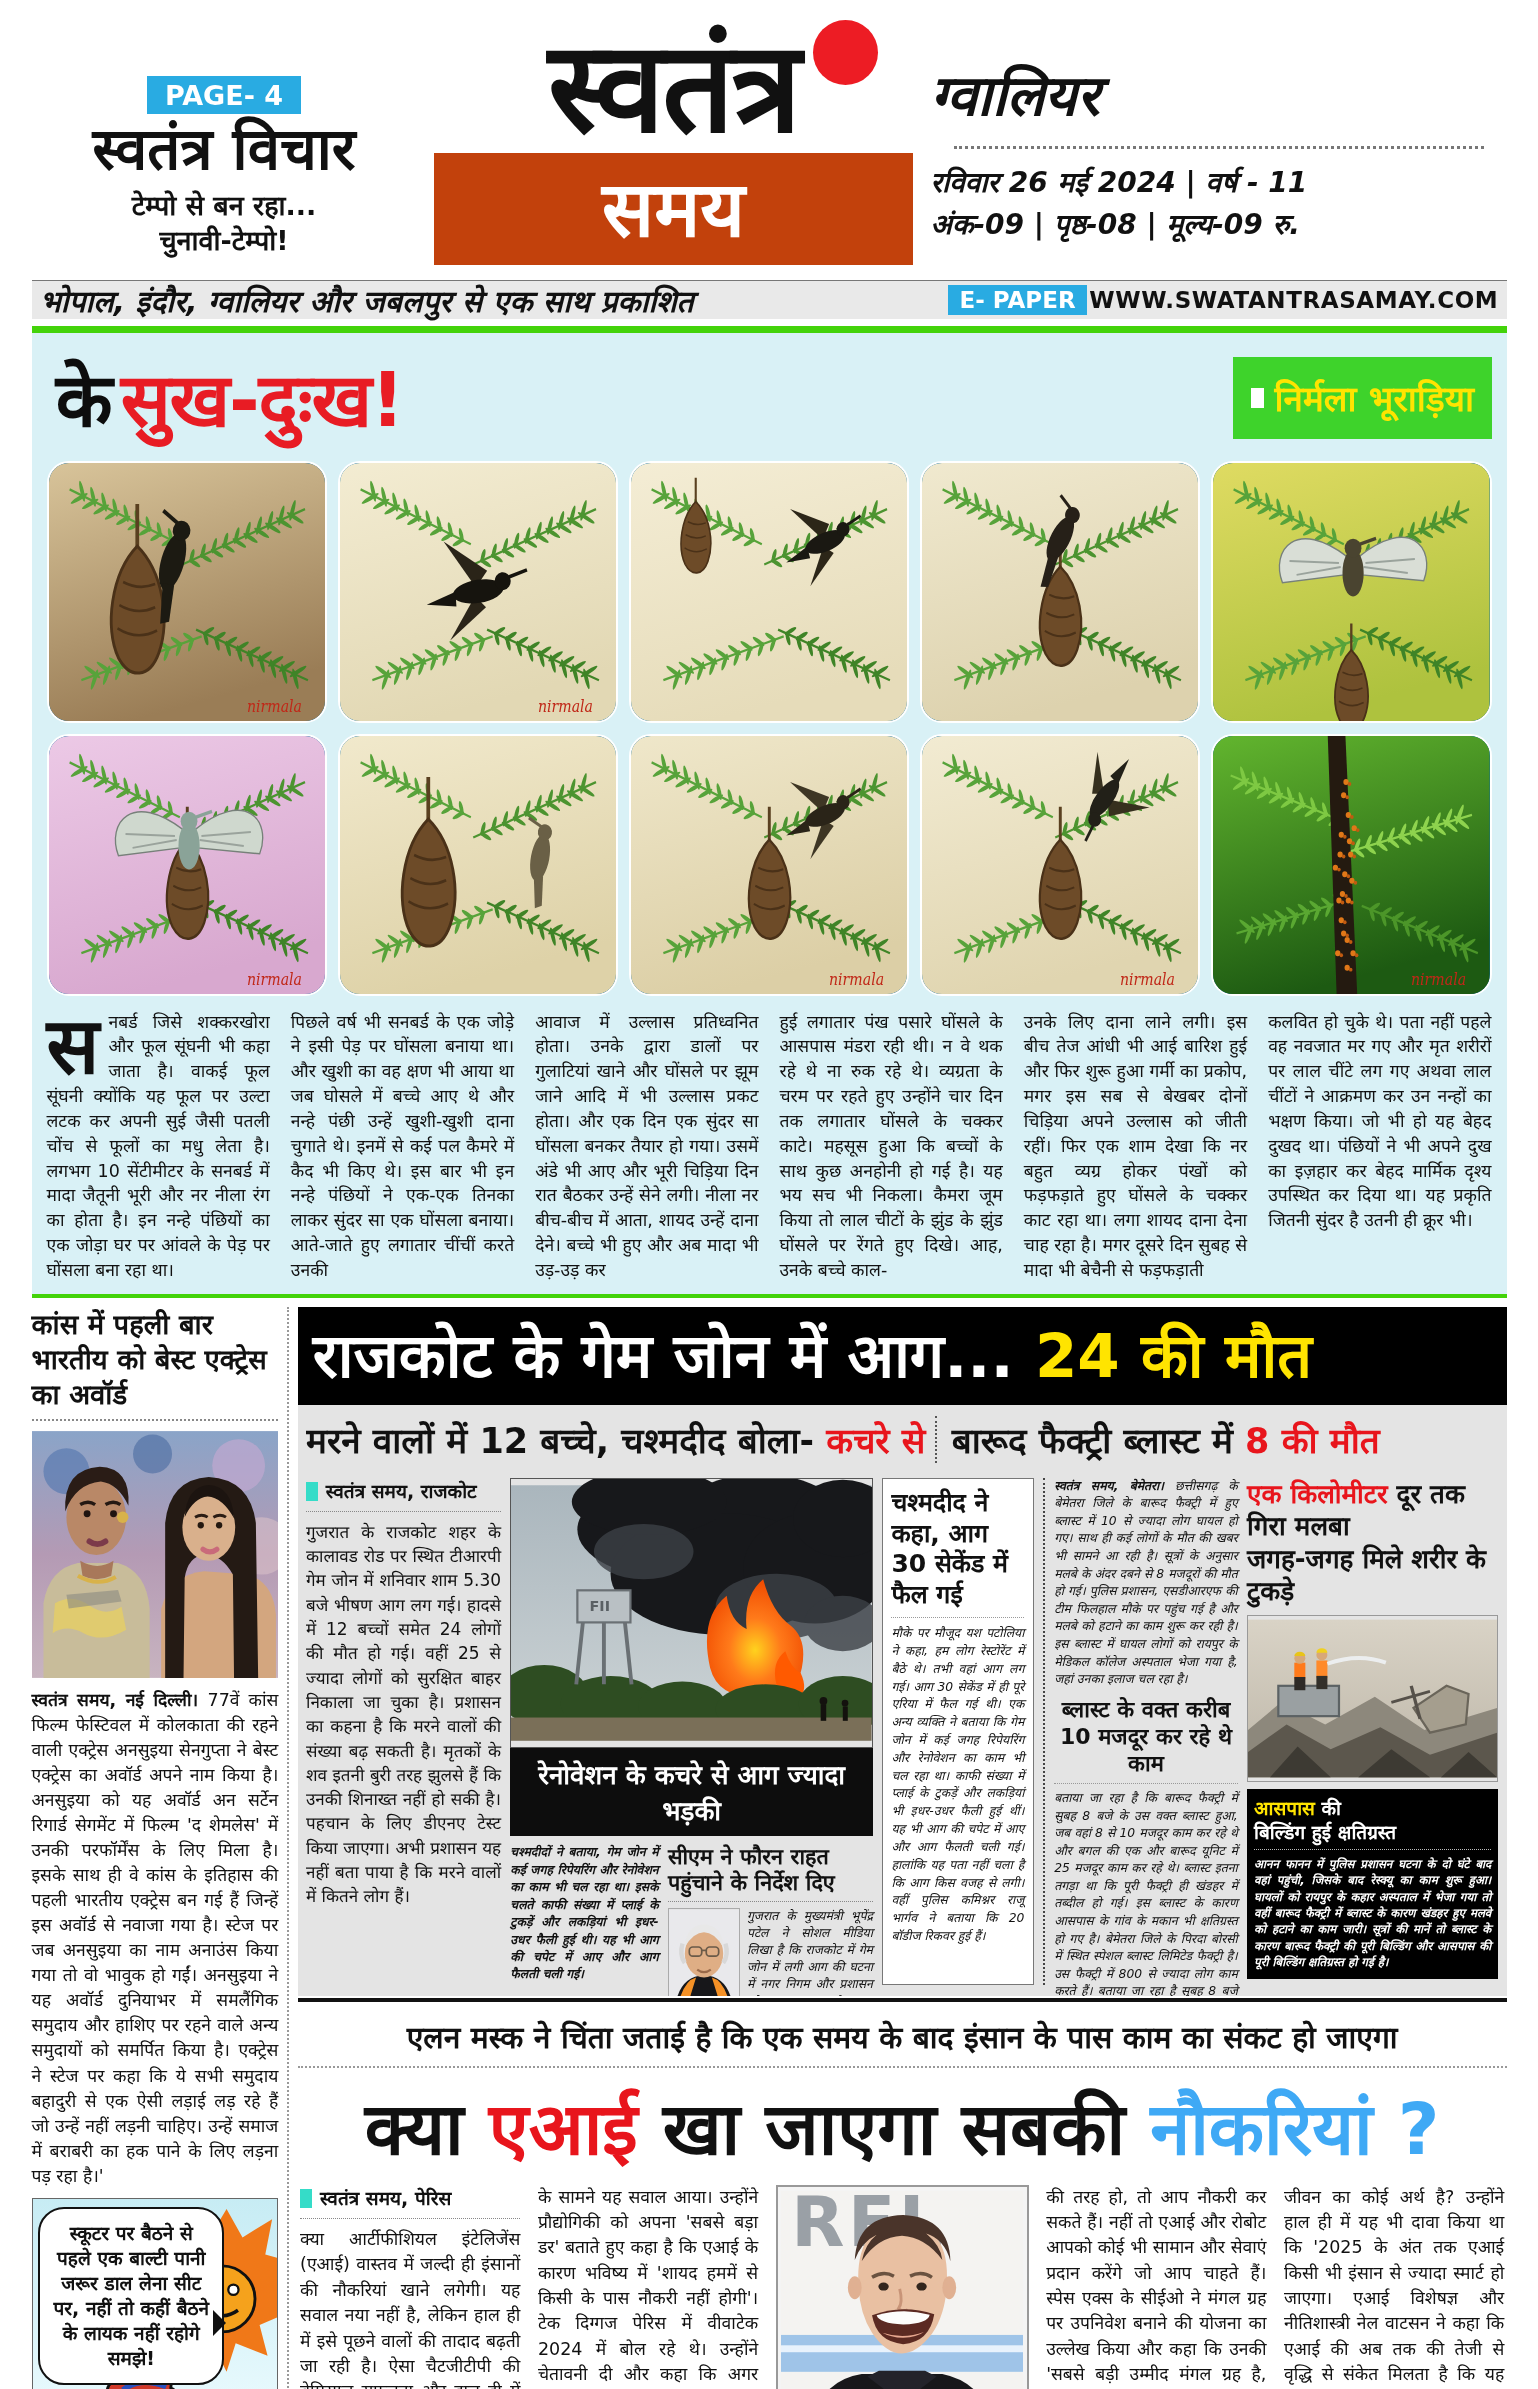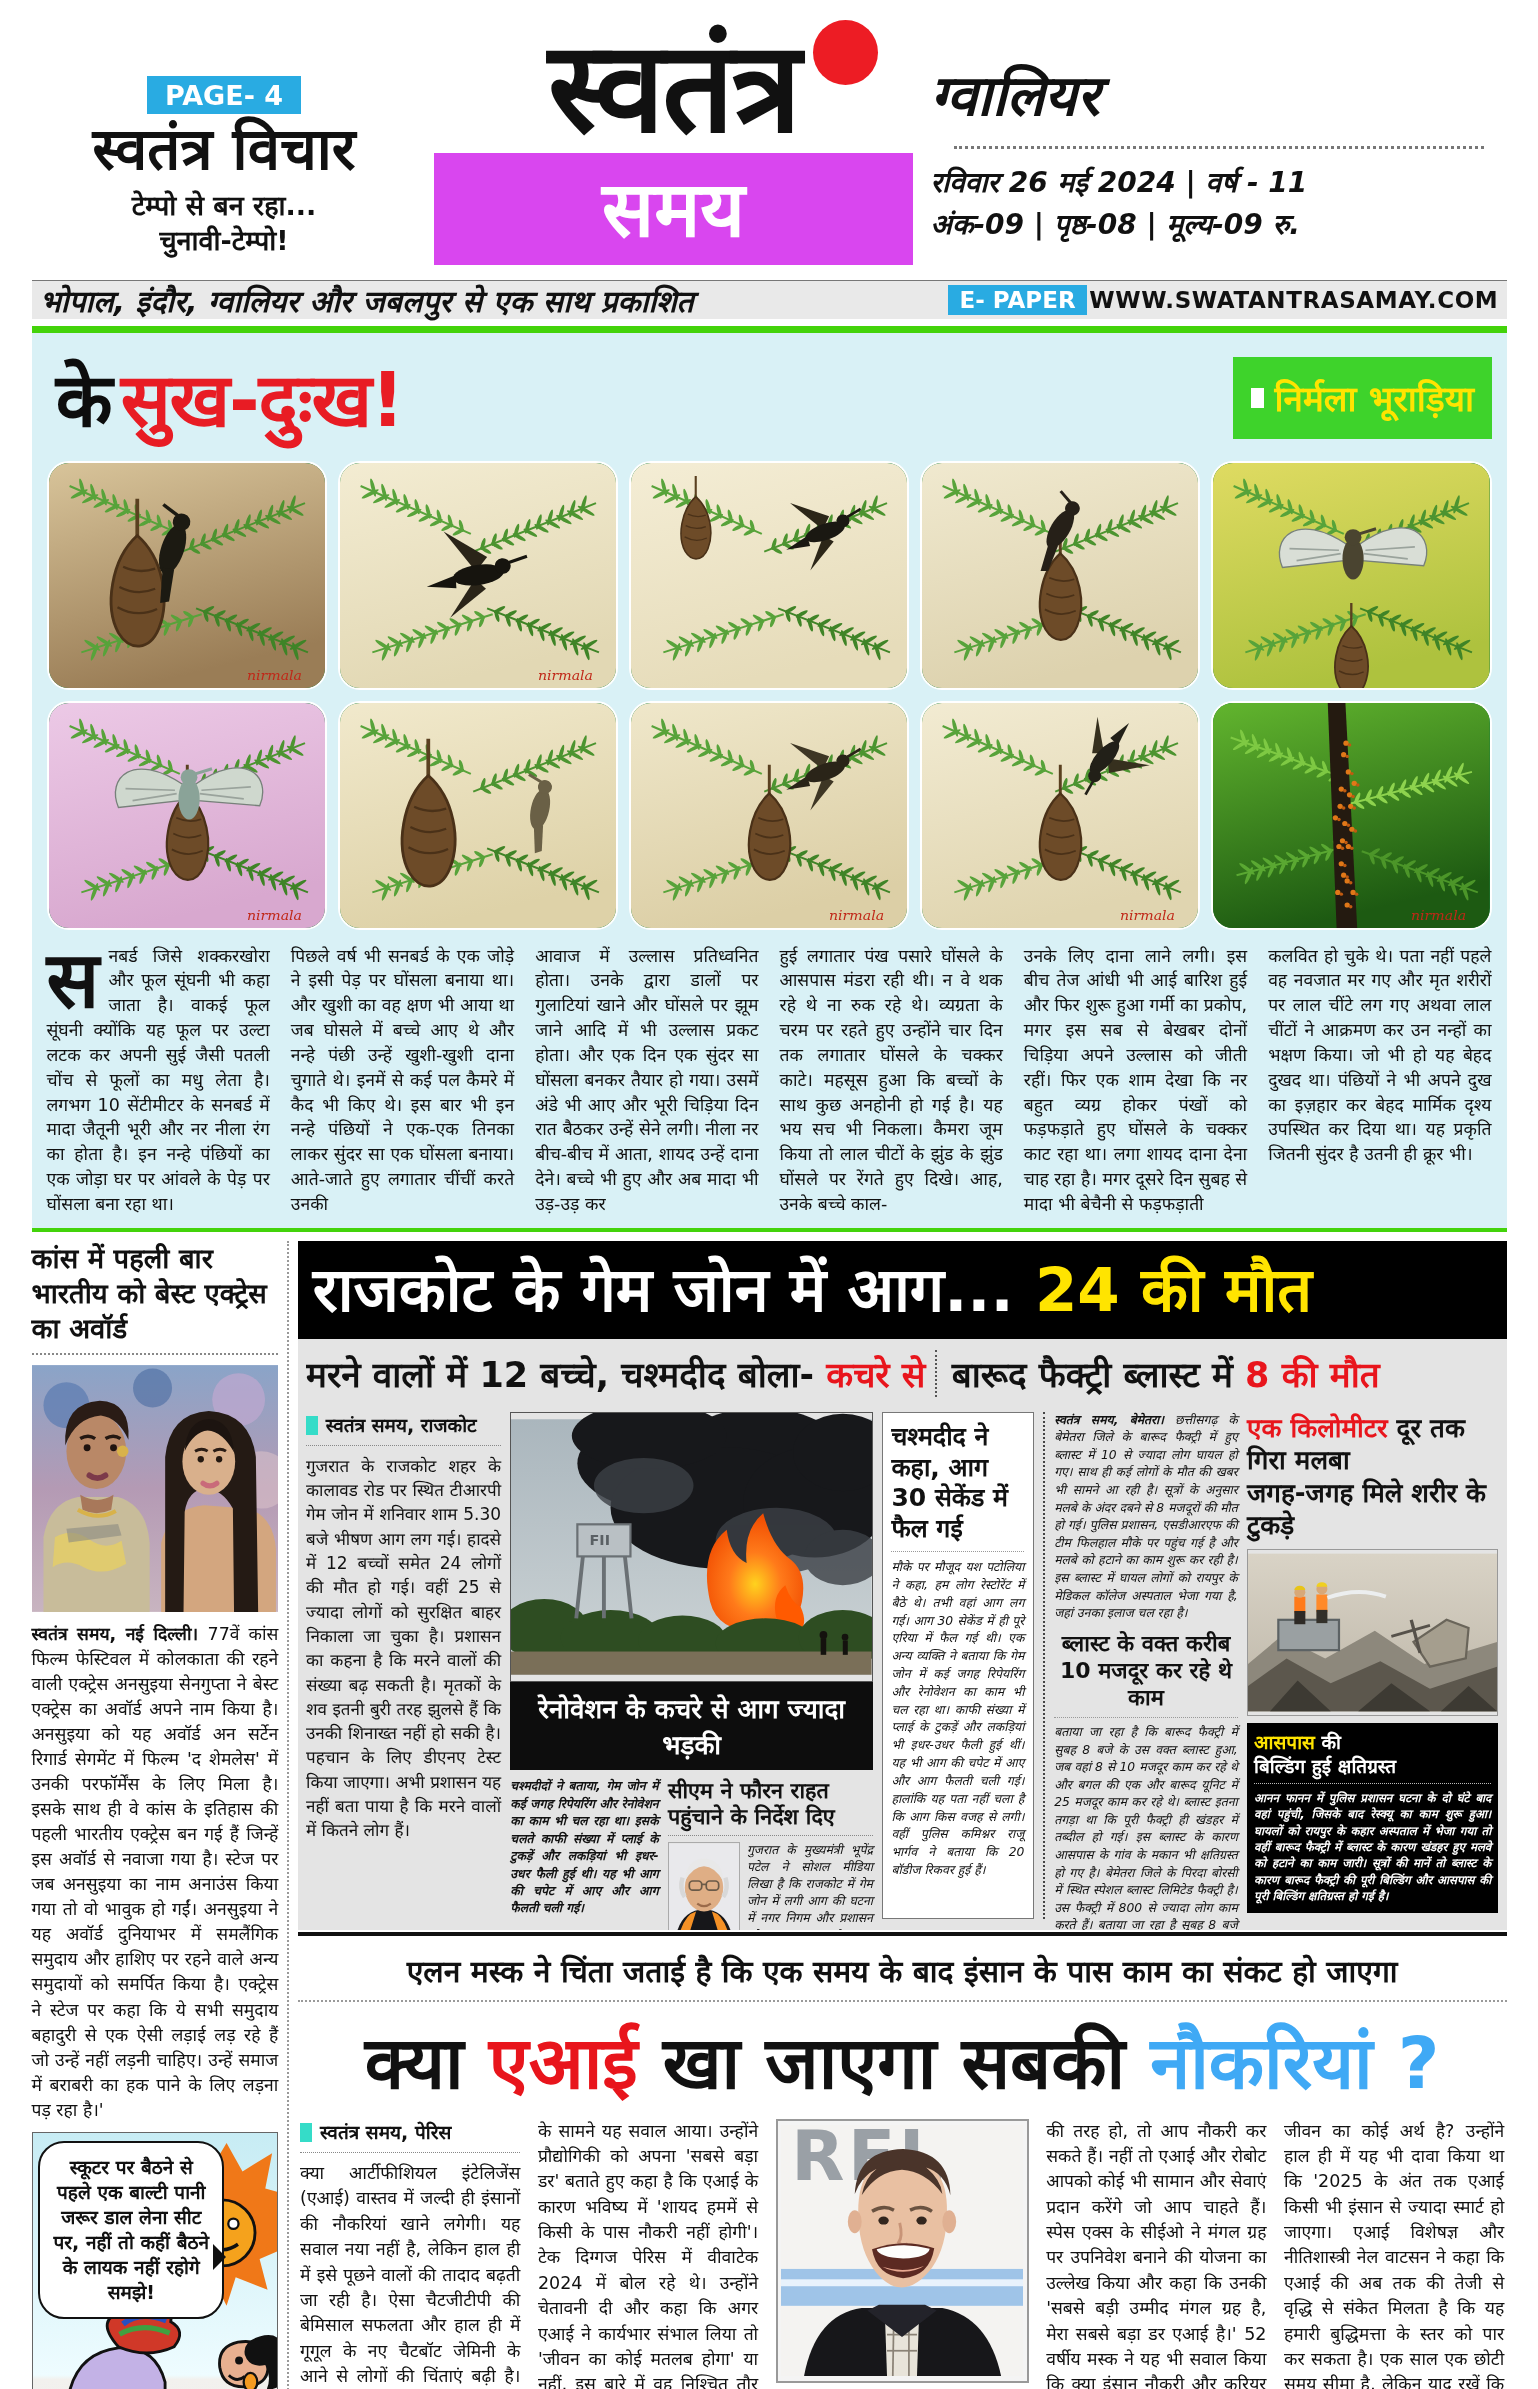--- a/index.html
+++ b/index.html
@@ -10,42 +10,42 @@
 
   
   .header { display:flex; align-items:flex-start; height:260px; }
   .h-left { width:385px; padding-top:56px; text-align:center; }
   .page-badge { display:inline-block; background:#29abe2; color:#fff; font-weight:bold; font-size:27px; padding:3.5px 17.5px; }
   .left-title { font-size:58px; font-weight:bold; line-height:1.05; margin-top:4.7px; }
   .tagline { font-size:27px; font-weight:bold; line-height:1.3; margin-top:8.2px; }
   .mast { position:relative; width:514px; text-align:center; padding-top:5.8px; }
   .mast-dot { position:absolute; top:0px; right:53px; width:65px; height:65px; border-radius:50%; background:#ed1c24; }
   .mast-l1 { position:relative; font-size:126px; font-weight:bold; line-height:0.98; letter-spacing:-2.3px; }
-  .mast-l2 { position:relative; background:#d946ef; color:#fff; font-size:77px; font-weight:bold; margin:3.5px 17.5px 0 17.5px; padding:1.2px 0 5.8px 0; }
+  .mast-l2 { position:relative; background:#c2410c; color:#fff; font-size:77px; font-weight:bold; margin:3.5px 17.5px 0 17.5px; padding:1.2px 0 5.8px 0; }
   .h-right { flex:1; text-align:left; padding-top:35px;font-style:italic; }
   .edition { font-size:56px; font-weight:bold; }
   .h-dots { border-bottom:3.5px dotted #777; margin:15px 23px 13px 23px; }
   .dateline { font-size:28px; font-weight:bold; line-height:1.5; }
 
   
   .pub-strip { display:flex; align-items:center; background:#e9e9e9; border-top:1.8px solid #777; height:39px; padding:0 8.2px; }
   .pub-left { font-size:30px; font-weight:bold;font-style:italic; }
   .pub-right { margin-left:auto; display:flex; align-items:center; gap:2px; }
   .epaper { background:#29abe2; color:#fff; font-weight:bold; font-size:23px; padding:1.8px 11.7px; }
   .site { font-size:23px; font-weight:bold; letter-spacing:0.6px; }
 
   
   .feature { margin-top:7px; background:#d9f1f6; border-top:7px solid #43d30a; border-bottom:4.7px solid #43d30a; padding:10.5px 15px 11.7px 15px; }
   .fhead { display:flex; align-items:center; margin:3.5px 0 13px 0; }
   .fh-t { font-size:74px; font-weight:bold; letter-spacing:-1.2px; white-space:nowrap; }
   .fh-1 { color:#29a8e8; } .fh-2 { color:#0d0d0d; padding:0 9.3px; } .fh-3 { color:#e81c24; }
   .author-box { margin-left:auto; background:#3ed32b; color:#ffe400; font-size:35px; font-weight:bold; padding:17.5px 17.5px; white-space:nowrap; display:flex; align-items:center; gap:10.5px; }
   .author-sq { width:13px; height:20px; background:#fff; display:inline-block; }
   .photo-grid { display:grid; grid-template-columns:repeat(5,1fr); gap:10.5px; }
-  .photo { height:229px; border:2.9px solid #fff; border-radius:22px; overflow:hidden; background:#15803d; }
+  .photo { height:262px; border:2.9px solid #fff; border-radius:22px; overflow:hidden; background:#0369a1; }
   .photo svg { width:100%; height:100%; display:block; }
   .ftext { display:flex; gap:21px; margin-top:14px; font-size:17.5px; line-height:1.42; text-align:justify; }
   .fcol { flex:1; }
   .dropcap { float:left; font-size:78px; line-height:0.82; font-weight:bold; margin:5.8px 9.3px 0 0; }
 
   
   .lower { display:flex; margin-top:8.2px; }
   .leftcol { width:257px; margin-right:9.3px; border-right:2.3px dotted #999; padding-right:8.2px; }
   .rightcol { flex:1; min-width:0; }
 

